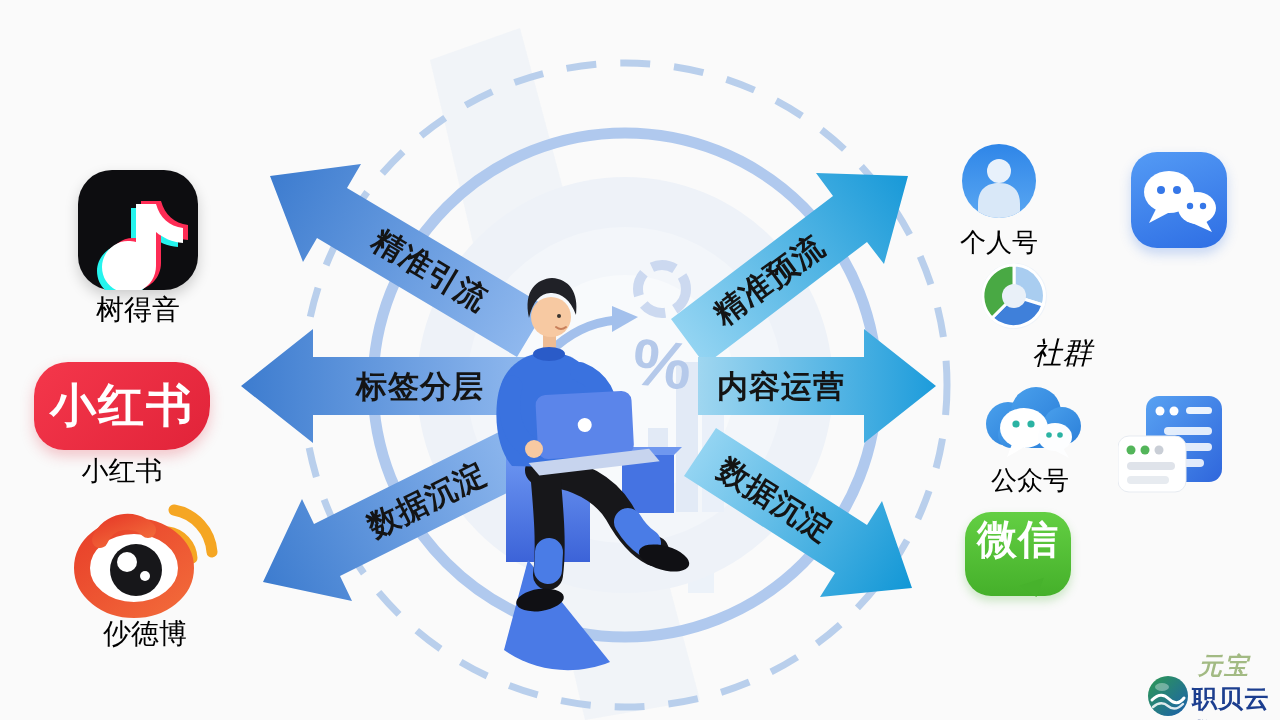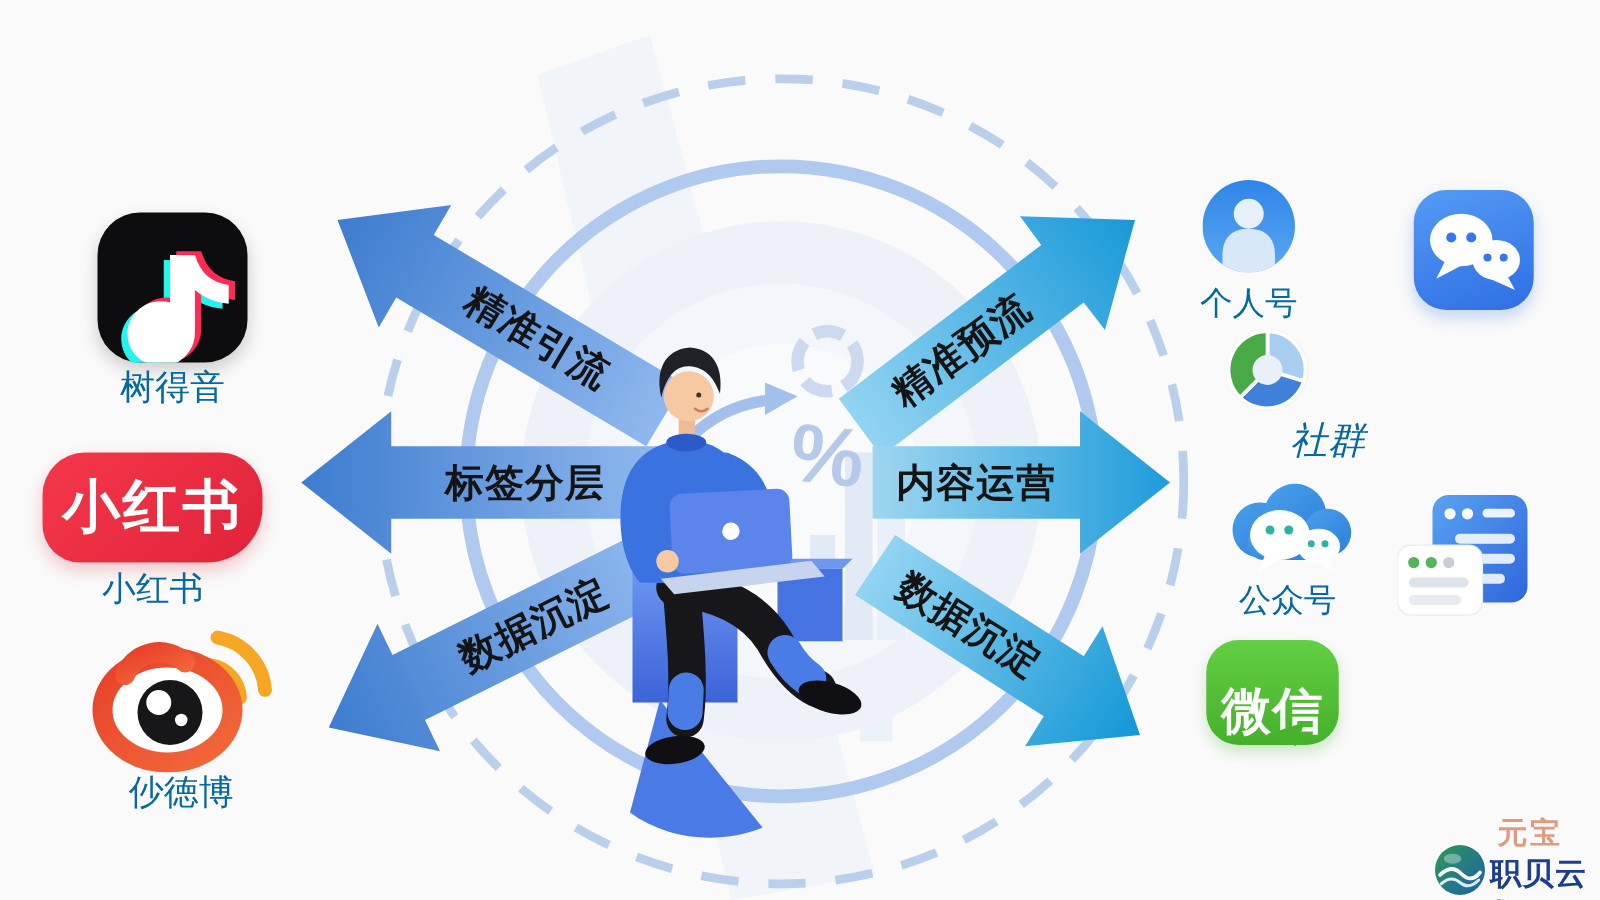--- a/index.html
+++ b/index.html
@@ -2,38 +2,38 @@
 <html><head>
 <meta charset="utf-8">
 <style>
   html,body{margin:0;padding:0;background:#e9e9e9;}
   .stage{
     position:relative;width:1280px;height:720px;overflow:hidden;
     background:#fafafa;
     font-family:"Liberation Sans","DejaVu Sans",sans-serif;
   }
   .abs{position:absolute;}
-  .lbl{position:absolute;text-align:center;font-weight:500;color:#0369a1;line-height:1.15;}
+  .lbl{position:absolute;text-align:center;font-weight:500;color:#000000;line-height:1.15;}
   .lbl.strong{font-weight:600;color:#151517;}
   
   .douyin-box{left:78px;top:170px;width:120px;height:120px;background:#0d0d10;border-radius:34px;
     box-shadow:0 6px 14px rgba(0,0,0,.18);}
   .xhs-box{left:34px;top:362px;width:176px;height:88px;background:linear-gradient(135deg,#f4374b,#e12339);
     border-radius:34px 34px 44px 30px;display:flex;align-items:center;justify-content:center;
     box-shadow:0 6px 14px rgba(225,35,57,.25);}
   .xhs-text{color:#fff;font-size:46px;font-weight:700;letter-spacing:2px;}
   .wechat-bubble{left:965px;top:512px;width:106px;height:84px;border-radius:26px;
-    background:linear-gradient(180deg,#63cf43,#45b02a);display:flex;align-items:flex-end;justify-content:center;
+    background:linear-gradient(180deg,#63cf43,#45b02a);display:flex;align-items:flex-start;justify-content:center;
     box-shadow:0 5px 10px rgba(69,176,42,.25);}
   .wechat-bubble:after{content:"";position:absolute;bottom:-14px;right:22px;width:0;height:0;
     border:13px solid transparent;border-top:16px solid #47b22c;transform:rotate(-18deg);}
   .wechat-text{color:#fff;font-size:40px;font-weight:700;letter-spacing:1px;}
   .crm-box{left:1131px;top:152px;width:96px;height:96px;border-radius:26px;
     background:linear-gradient(160deg,#549bf5,#2e6ee4);box-shadow:0 6px 12px rgba(46,110,228,.25);}
-  .ghost{position:absolute;color:#c2410c;font-weight:600;letter-spacing:2px;}
+  .ghost{position:absolute;color:#4d7c0f;font-weight:600;letter-spacing:2px;font-style:italic;}
   .brand{position:absolute;color:#1c3e8f;font-weight:700;letter-spacing:1px;}
 </style>
 </head>
 <body>
 
 <div class="stage">
 
   <svg class="abs" style="left:0;top:0" width="1280" height="720" viewBox="0 0 1280 720">
     <defs>
       <linearGradient id="gTL" gradientUnits="userSpaceOnUse" x1="532" y1="332" x2="270" y2="176">

